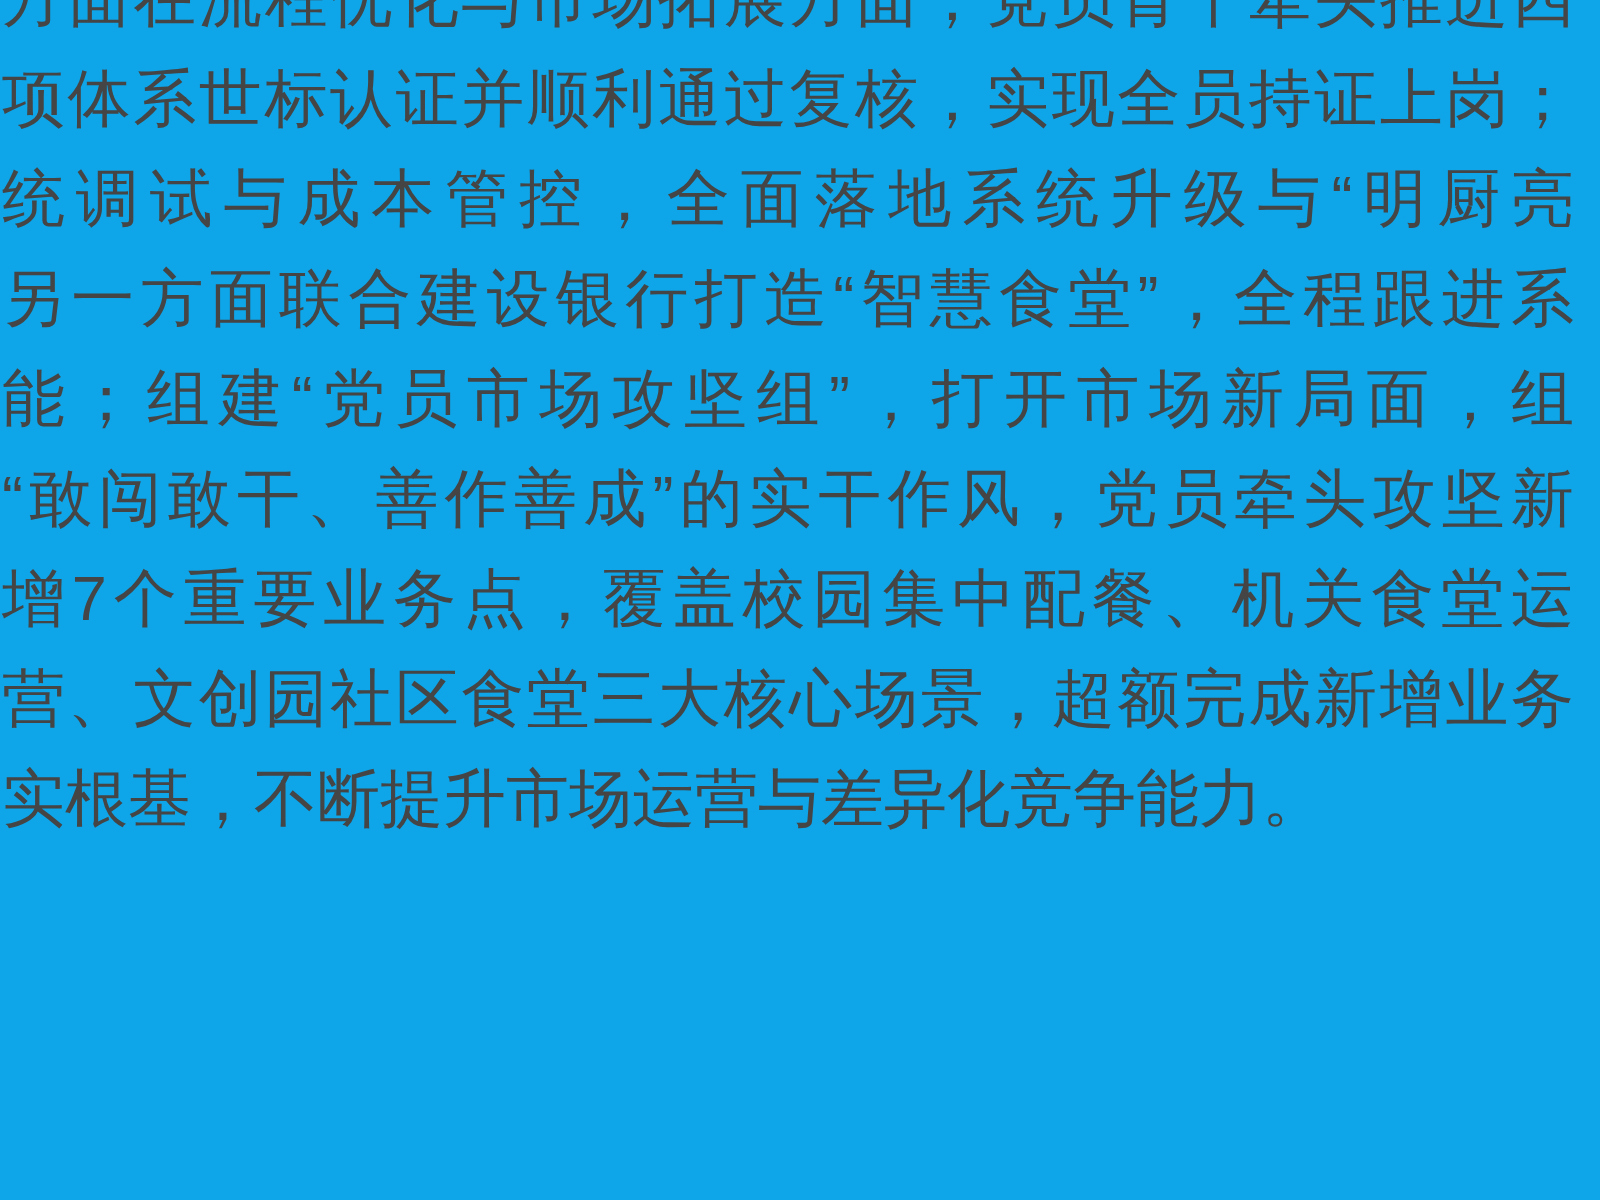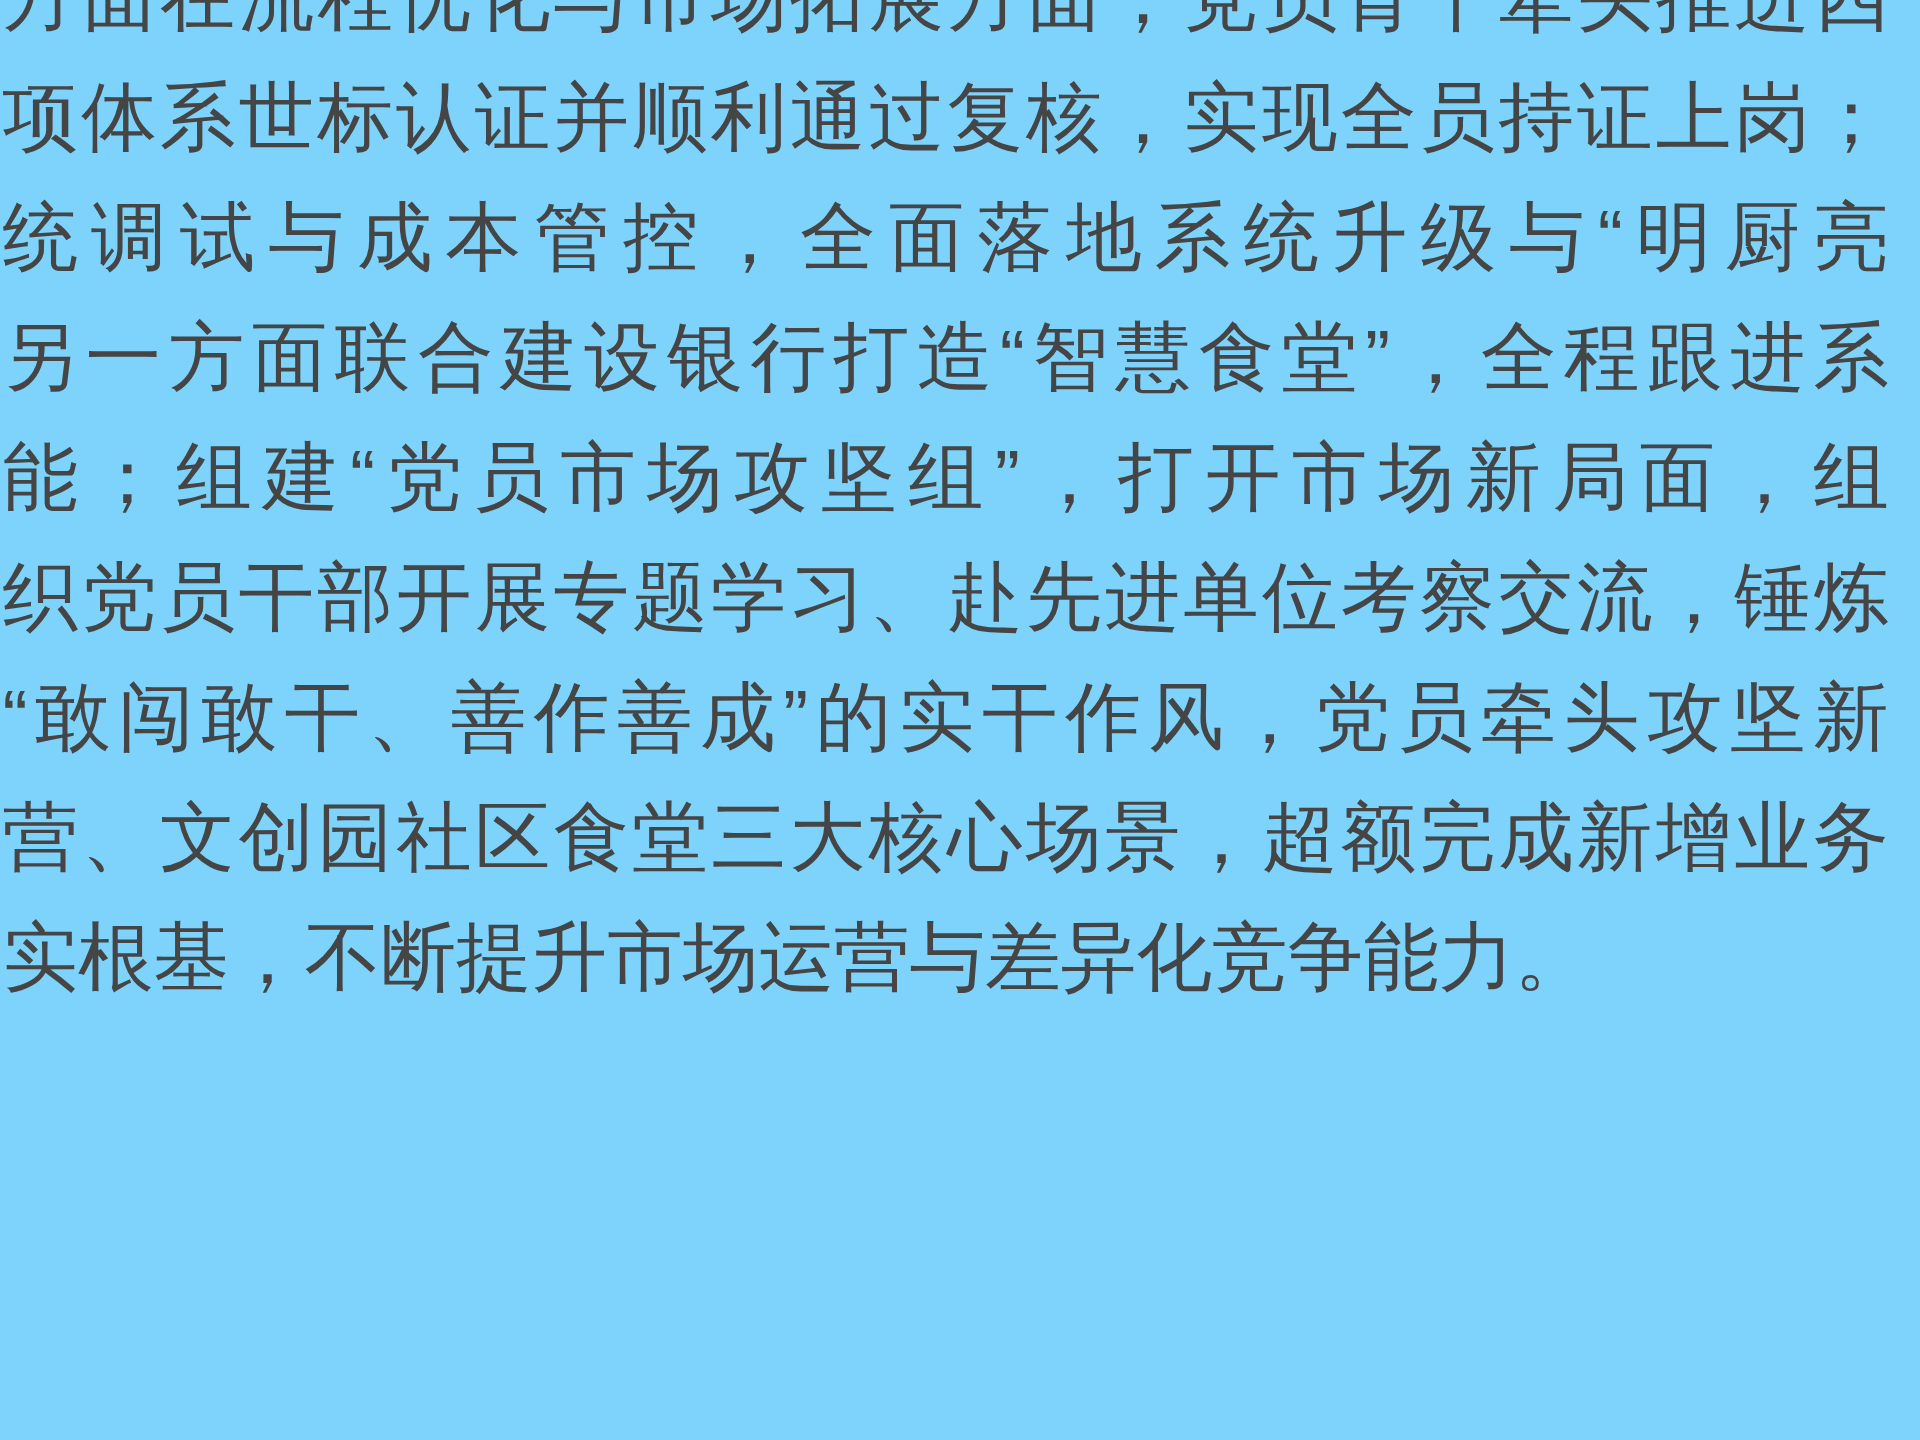--- a/index.html
+++ b/index.html
@@ -4,21 +4,21 @@
 <style>
   html, body {
     margin: 0;
     padding: 0;
     background: #ffffff;
   }
   .page {
     position: relative;
     width: 1600px;
     height: 1200px;
-    background: #7dd3fc;
+    background: #0ea5e9;
     overflow: hidden;
     font-family: "Liberation Sans", sans-serif;
   }
   .textblock {
     position: absolute;
     top: -52px;              
     left: 2px;
     width: 1572px;
     color: #454545;
     font-size: 63px;
@@ -41,18 +41,18 @@
 </head>
 <body>
 
 <div class="page">
   <div class="textblock">
     <div class="textline">方面在流程优化与市场拓展方面，党员骨干牵头推进四</div>
     <div class="textline">项体系世标认证并顺利通过复核，实现全员持证上岗；</div>
     <div class="textline">统调试与成本管控，全面落地系统升级与“明厨亮</div>
     <div class="textline">另一方面联合建设银行打造“智慧食堂”，全程跟进系</div>
     <div class="textline">能；组建“党员市场攻坚组”，打开市场新局面，组</div>
-    <div class="textline">织党员干部开展专题学习、赴先进单位考察交流，锤炼</div>
     <div class="textline">“敢闯敢干、善作善成”的实干作风，党员牵头攻坚新</div>
+    <div class="textline">增7个重要业务点，覆盖校园集中配餐、机关食堂运</div>
     <div class="textline">营、文创园社区食堂三大核心场景，超额完成新增业务</div>
     <div class="textline lastline">实根基，不断提升市场运营与差异化竞争能力。</div>
   </div>
 </div>
 
 </body></html>

